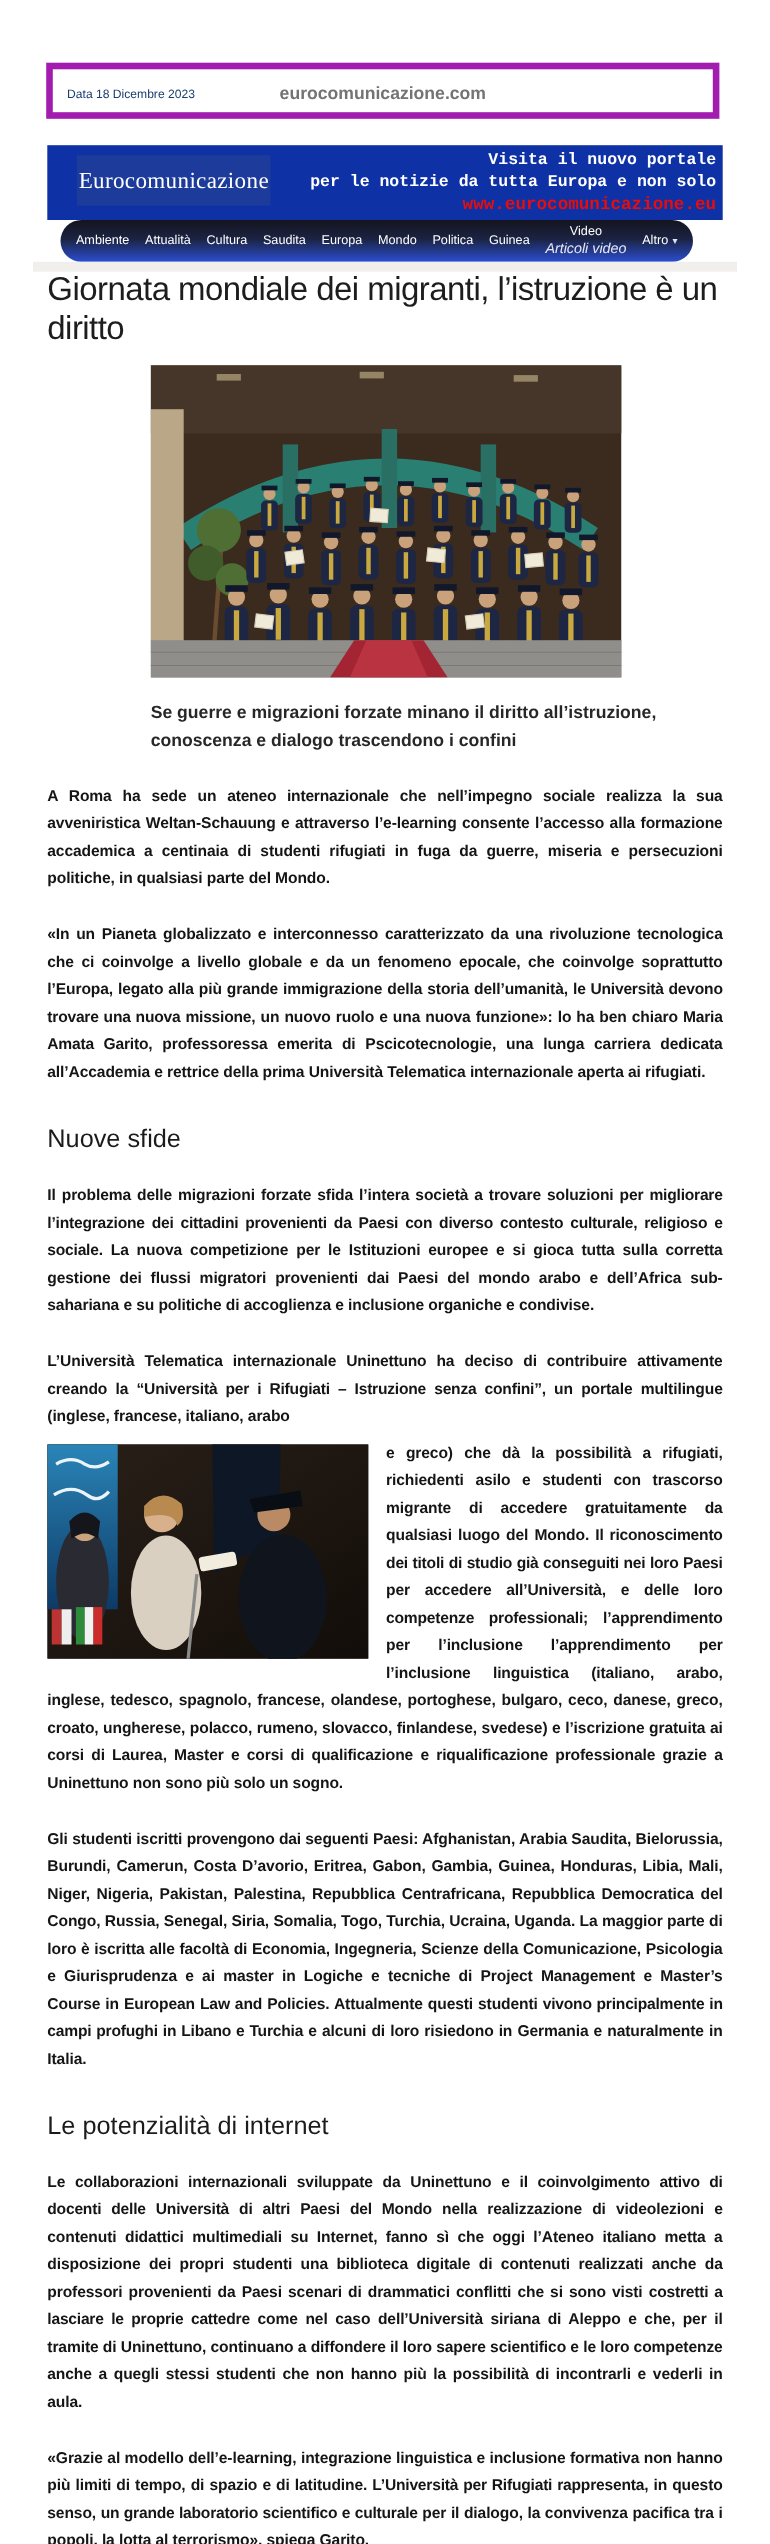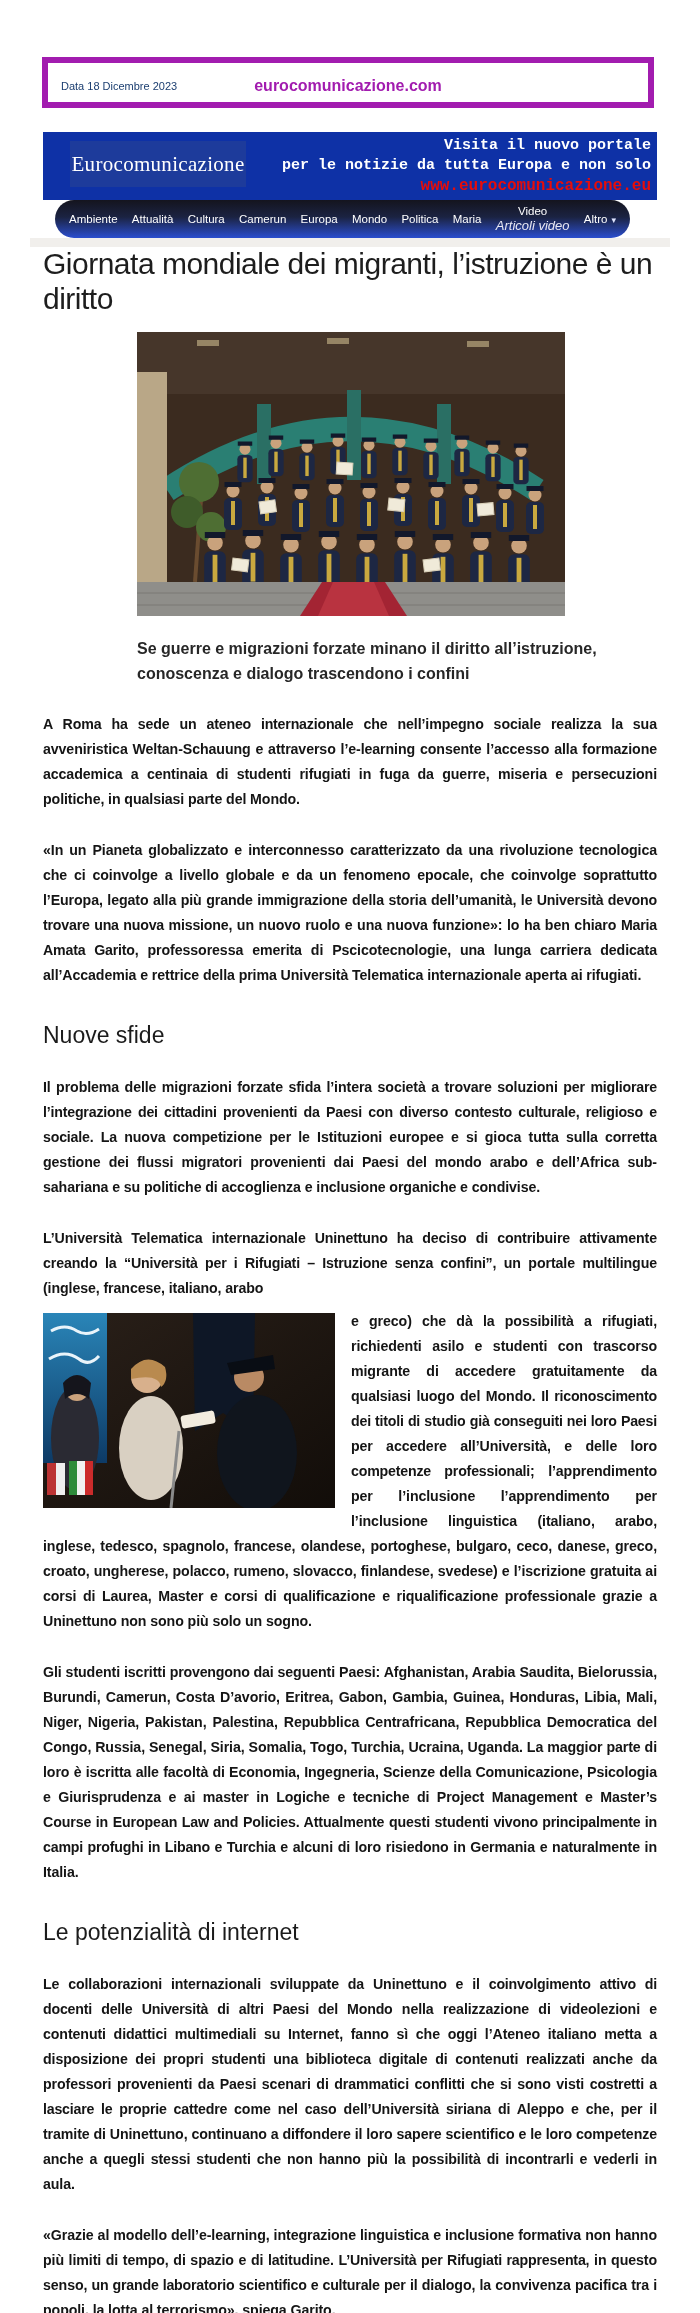--- a/index.html
+++ b/index.html
@@ -4,21 +4,21 @@
 <style>
   html,body{margin:0;padding:0;background:#ffffff;}
   body{width:700px;font-family:"Liberation Sans",sans-serif;}
   .page{position:relative;width:700px;height:2313px;overflow:hidden;background:#fff;}
 
   
   .topbox{position:absolute;left:42px;top:57px;width:612px;height:51px;
     border:6px solid #a21caf;box-sizing:border-box;background:#fff;}
   .topbox .date{position:absolute;left:13px;top:17px;font-size:11px;color:#1b3e70;}
   .topbox .site{position:absolute;left:0;right:0;top:14px;text-align:center;
-    font-size:16px;font-weight:bold;color:#a21caf;cursor:pointer;}
+    font-size:16px;font-weight:bold;color:#737373;cursor:pointer;}
 
   
   .banner{position:absolute;left:43px;top:132px;width:614px;height:68px;background:#0e31a6;}
   .logo{position:absolute;left:27px;top:9px;width:176px;height:46px;background:#1d3b9b;
     color:#fff;font-family:"Liberation Serif",serif;font-size:21px;letter-spacing:.3px;
     display:flex;align-items:center;justify-content:center;cursor:pointer;}
   .banner-text{position:absolute;left:230px;right:6px;top:4px;text-align:right;
     color:#fff;font-family:Liberation Mono, monospace;font-weight:bold;font-size:15px;line-height:20px;}
   .banner-url{color:#e60d0a;font-size:16px;cursor:pointer;}
 
@@ -62,25 +62,25 @@
       <div>Visita il nuovo portale</div>
       <div>per le notizie da tutta Europa e non solo</div>
       <div class="banner-url">www.eurocomunicazione.eu</div>
     </div>
   </div>
 
   <div class="nav">
     <div class="nav-item"><span>Ambiente</span></div>
     <div class="nav-item"><span>Attualità</span></div>
     <div class="nav-item"><span>Cultura</span></div>
-    <div class="nav-item"><span>Camerun</span></div>
+    <div class="nav-item"><span>Saudita</span></div>
     <div class="nav-item"><span>Europa</span></div>
     <div class="nav-item"><span>Mondo</span></div>
     <div class="nav-item"><span>Politica</span></div>
-    <div class="nav-item"><span>Maria</span></div>
+    <div class="nav-item"><span>Guinea</span></div>
     <div class="nav-item">
       <span>Video</span>
       <span class="sub">Articoli video</span>
     </div>
     <div class="nav-item">
       <span>Altro</span><span class="caret">▾</span>
     </div>
   </div>
   <div class="substrip"></div>
 

